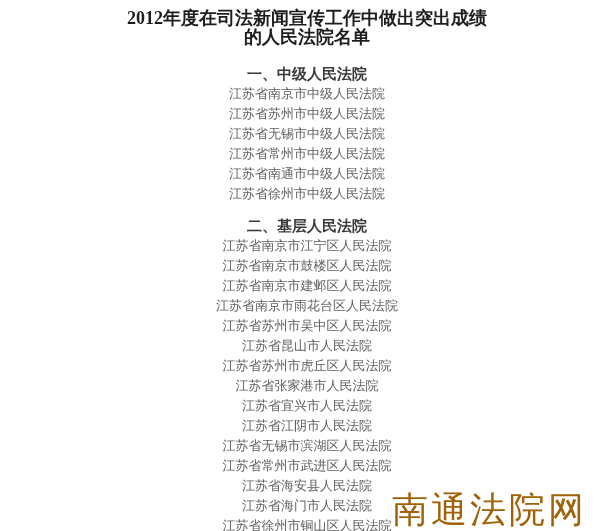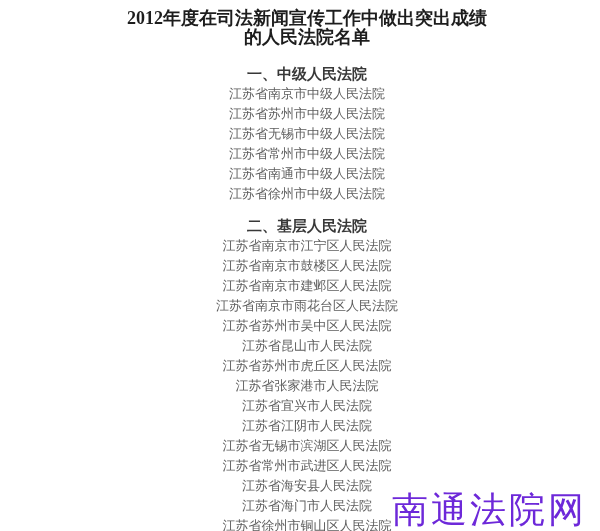--- a/index.html
+++ b/index.html
@@ -56,21 +56,21 @@
   
   .watermark {
     position: absolute;
     z-index: 0;
     right: 13px;
     bottom: 3px;
     font-size: 36px;
     line-height: 1;
     letter-spacing: 3px;
     white-space: nowrap;
-    color: #6d28d9;
+    color: #a16207;
     font-family: "Liberation Serif", "DejaVu Serif", serif;
   }
 </style>
 </head>
 <body>
 
 <div class="watermark">南通法院网</div>
 
 <main class="doc">
 

